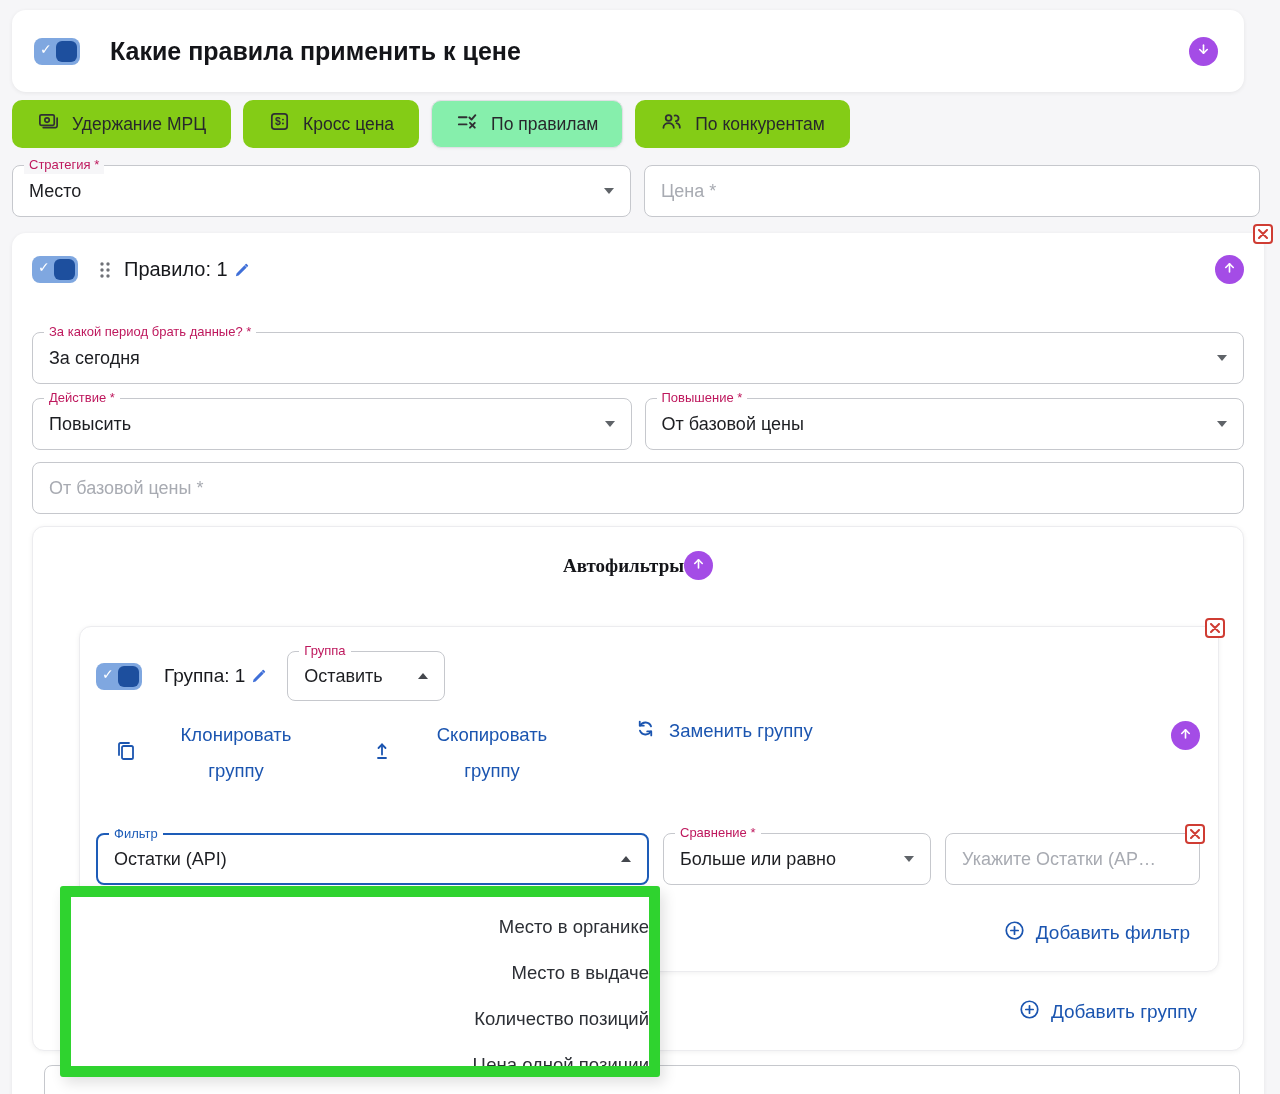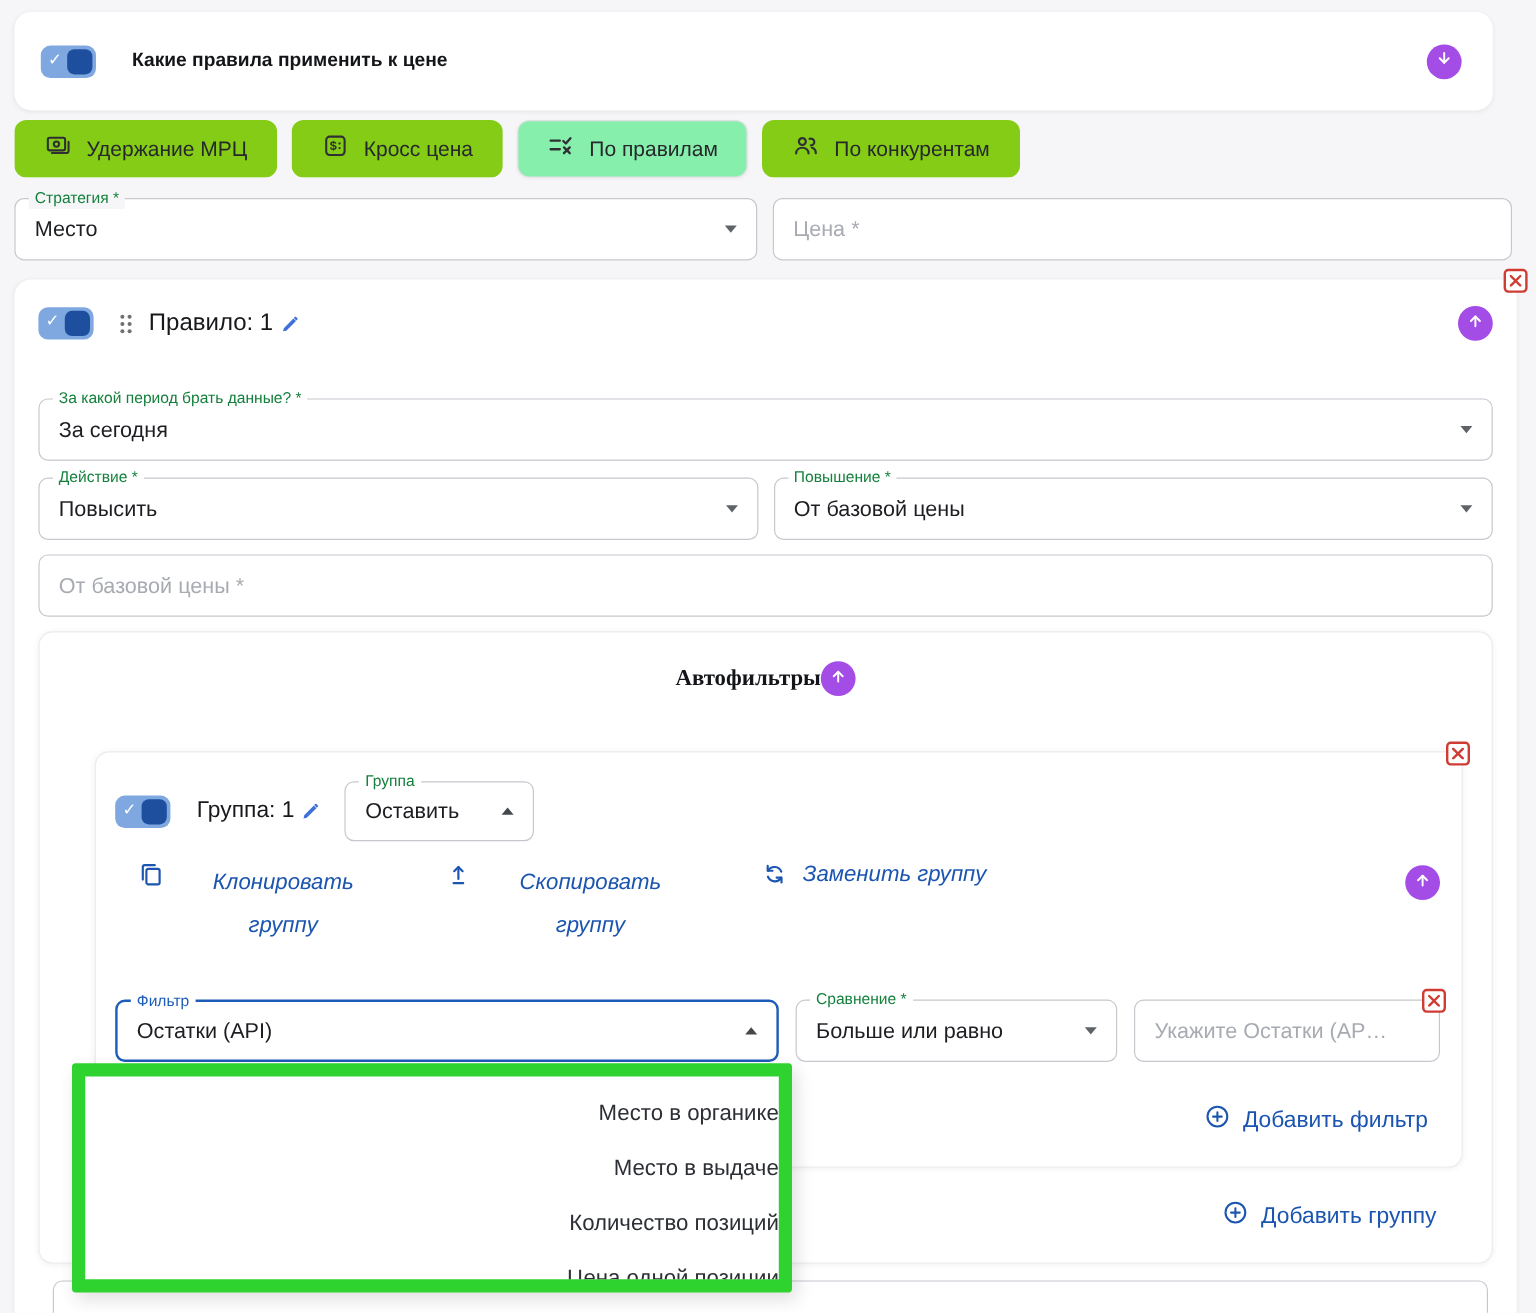--- a/index.html
+++ b/index.html
@@ -9,21 +9,21 @@
     background:#f6f6f8; color:#1d1e22; overflow:hidden; position:relative;
   }
   .page { position:relative; width:1280px; height:1094px; padding:10px 16px 0 12px; }
 
   
   .card { background:#fff; border-radius:14px; box-shadow:0 1px 4px rgba(0,0,0,.07); }
   .header-card {
     height:82px; margin-right:20px; display:flex; align-items:center;
     padding:0 26px 0 22px; position:relative;
   }
-  .header-title { font-size:16px; font-weight:700; color:#141519; margin-left:30px; }
+  .header-title { font-size:25px; font-weight:700; color:#141519; margin-left:30px; }
 
   
   .toggle { width:46px; height:27px; background:#7fa7e0; border-radius:8px; position:relative; flex:0 0 auto; cursor:pointer; }
   .tg-check { position:absolute; left:6px; top:4px; color:#fff; font-size:14px; font-weight:700; line-height:1; }
   .tg-knob { position:absolute; right:3px; top:3px; width:21px; height:21px; background:#1d4f9e; border-radius:6px; }
 
   
   .pbtn { width:29px; height:29px; border-radius:50%; background:#a44ce6; display:flex; align-items:center; justify-content:center; cursor:pointer; flex:0 0 auto; }
 
   
@@ -35,21 +35,21 @@
   }
   .tab.selected { background:#86efac; border-color:#e0e0e4; box-shadow:0 1px 3px rgba(0,0,0,.05); }
   .tab svg { flex:0 0 auto; }
 
   
   .field {
     position:relative; background:#fff; border:1px solid #c6c8cd; border-radius:8px;
     height:52px; display:flex; align-items:center; padding:0 16px; min-width:0;
   }
   .flabel {
-    position:absolute; top:-9px; left:11px; font-size:13px; color:#15803d;
+    position:absolute; top:-9px; left:11px; font-size:13px; color:#be185d;
     background:#fff; padding:0 5px; white-space:nowrap; line-height:1.3;
   }
   .on-bg .flabel { background:#f6f6f8; }
   .fvalue { font-size:18px; color:#1d1e22; white-space:nowrap; overflow:hidden; }
   input.finput { border:none; outline:none; font-size:18px; width:100%; background:transparent;
     font-family:inherit; color:#0369a1; text-overflow:ellipsis; }
   input.finput::placeholder { color:#a8abb2; opacity:1; }
   .field.focused { border:2px solid #1d5cb8; }
   .field.focused .flabel { color:#1d5cb8; }
   .caret { width:0; height:0; border-left:5.5px solid transparent; border-right:5.5px solid transparent; margin-left:auto; flex:0 0 auto; }
@@ -75,21 +75,21 @@
   .auto-head { display:flex; align-items:center; justify-content:center;font-family:Liberation Serif, serif; }
   .auto-title { font-size:19px; font-weight:700; color:#141519; }
 
   .group-card { margin:46px 4px 0 26px; background:#fff; border:1px solid #ececef; border-radius:12px;
     box-shadow:0 1px 5px rgba(0,0,0,.06); padding:24px 18px 24px 16px; position:relative; }
   .group-head { display:flex; align-items:center; }
   .group-title { font-size:19px; font-weight:500; color:#17181c; margin-left:22px; }
   .mode-field { width:158px; height:50px; margin-left:20px; }
 
   .actions { display:flex; align-items:flex-start; margin-top:16px; padding-left:18px; color:#1b55b0; }
-  .action { display:flex; align-items:flex-start; cursor:pointer; color:#1b55b0;font-style:italic; }
+  .action { display:flex; align-items:center; cursor:pointer; color:#1b55b0; }
   .action-text2 { width:152px; text-align:center; font-size:18.5px; font-weight:500; line-height:36px; margin-left:22px; }
   .action-text1 { font-size:18.5px; font-weight:500; margin-left:12px; white-space:nowrap; }
   .actions .pbtn { margin-left:auto; margin-top:4px; }
 
   .filter-row { display:flex; gap:14px; margin-top:44px; }
   .f-filter { width:553px; flex:0 0 auto; }
   .f-cmp { width:268px; flex:0 0 auto; }
   .f-val { flex:1; position:relative; }
 
   .addlink { display:flex; align-items:center; gap:10px; color:#1b55b0; font-size:19px; font-weight:500; cursor:pointer; }

